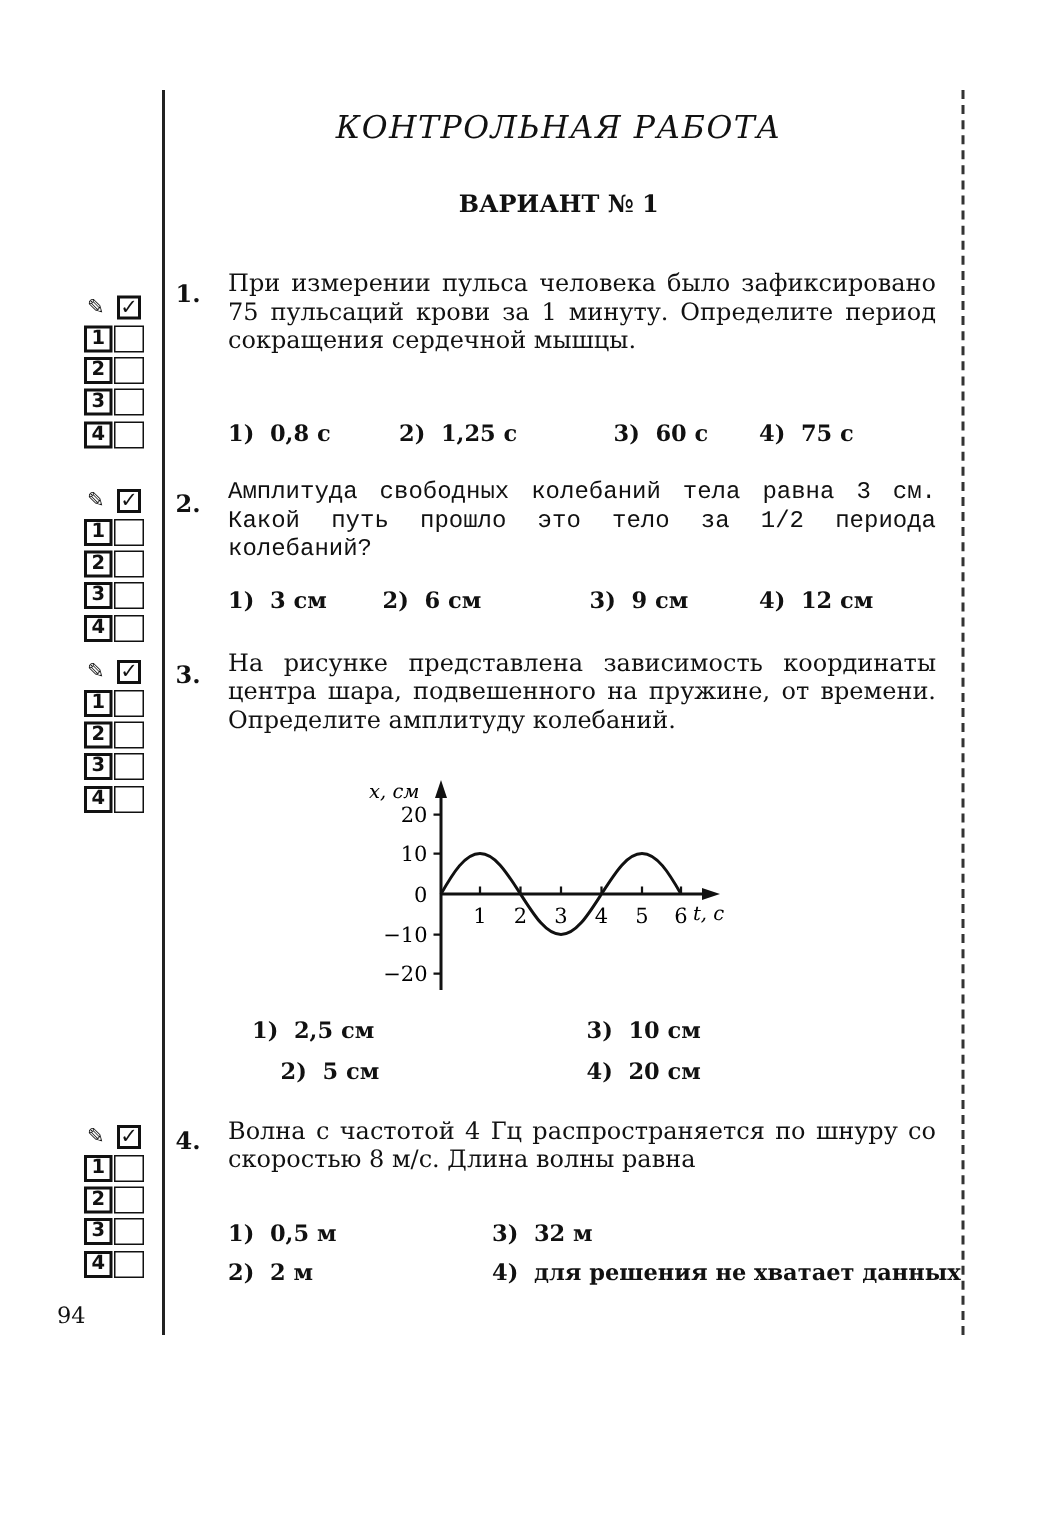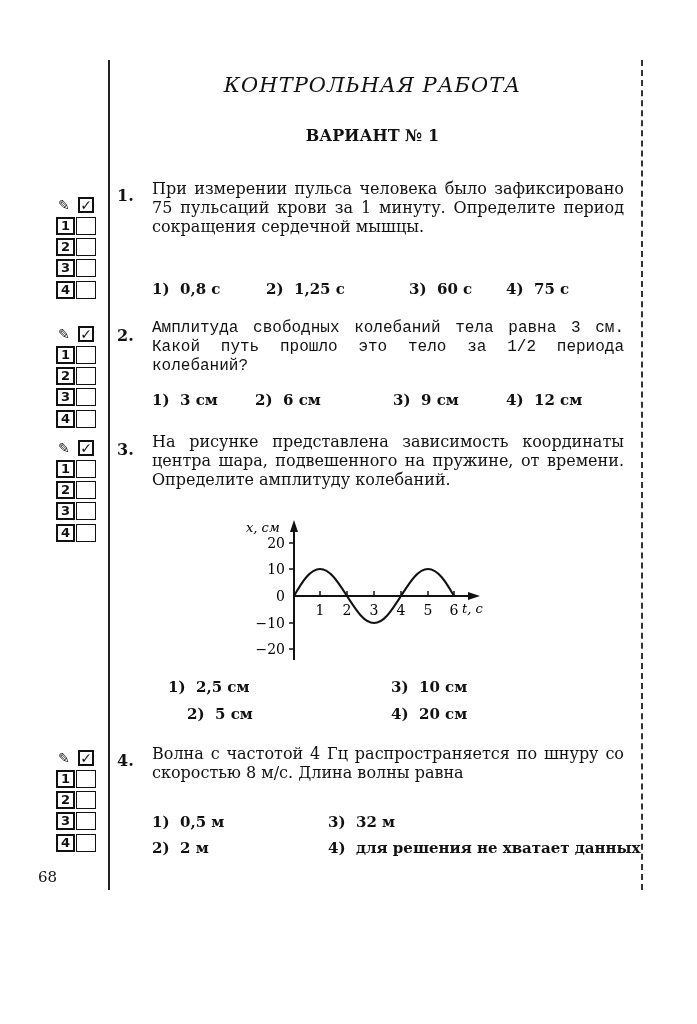--- a/index.html
+++ b/index.html
@@ -175,13 +175,13 @@
 <div class="opt" style="left:391px;top:678px;">3)  10 см</div>
 <div class="opt" style="left:391px;top:705px;">4)  20 см</div>
 
 <div class="qnum" style="top:751px;">4.</div>
 <div class="qtext" style="top:744px;">Волна с частотой 4 Гц распространяется по шнуру со скоростью 8 м/с. Длина волны равна</div>
 <div class="opt" style="left:152px;top:813px;">1)  0,5 м</div>
 <div class="opt" style="left:152px;top:839px;">2)  2 м</div>
 <div class="opt" style="left:328px;top:813px;">3)  32 м</div>
 <div class="opt" style="left:328px;top:839px;">4)  для решения не хватает данных</div>
 
-<div class="pagenum">68</div>
+<div class="pagenum">94</div>
 
 </body></html>

